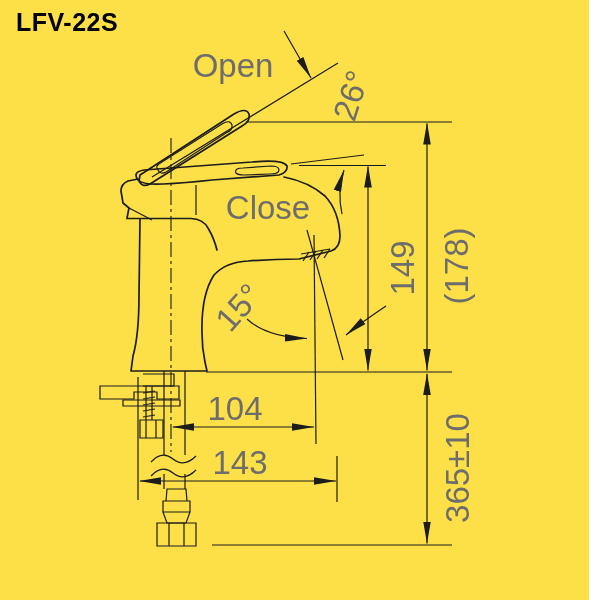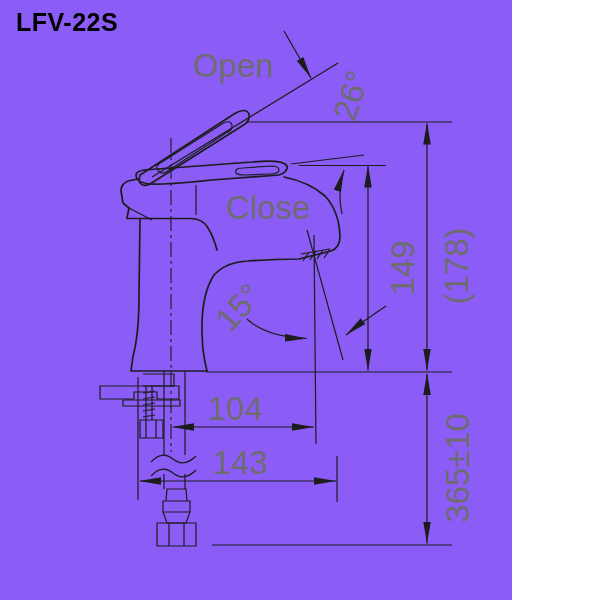--- a/index.html
+++ b/index.html
@@ -1,16 +1,16 @@
 <!DOCTYPE html>
 <html><head>
 <meta charset="utf-8">
 <style>
   html,body{margin:0;padding:0;background:#ffffff;}
-  #stage{position:relative;width:512px;height:600px;background:#8b5cf6;overflow:hidden;
+  #stage{position:relative;width:589px;height:600px;background:#fde047;overflow:hidden;
          font-family:"Liberation Sans", sans-serif;text-align:right;}
   svg{position:absolute;left:0;top:0;}
   .draw{stroke:#1c1c1c;stroke-width:1.7;fill:none;stroke-linecap:round;stroke-linejoin:round;}
   .thin{stroke:#1c1c1c;stroke-width:1.2;fill:none;stroke-linecap:butt;}
   .dim {stroke:#1c1c1c;stroke-width:1.2;fill:none;stroke-linecap:butt;}
   .cl  {stroke:#1c1c1c;stroke-width:1.1;fill:none;stroke-dasharray:15 4 3 4;}
   .lbl {fill:#6d6d6d;font-size:33px;}
   .dimtxt{fill:#6d6d6d;font-size:33px;}
   .title{fill:#000000;font-size:25px;font-weight:bold;letter-spacing:0.5px;}
 </style>

